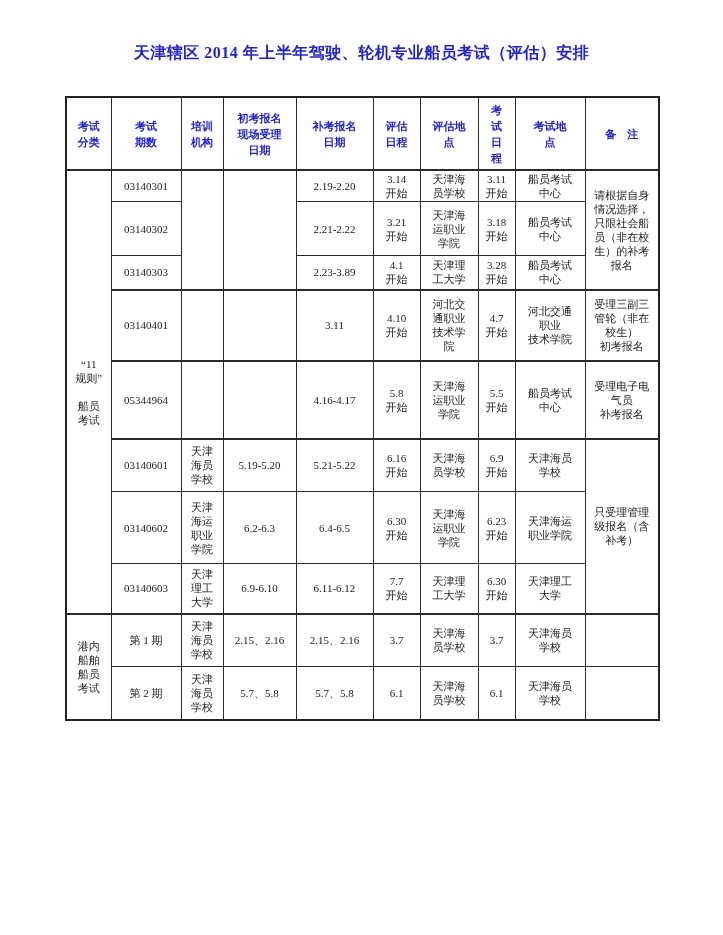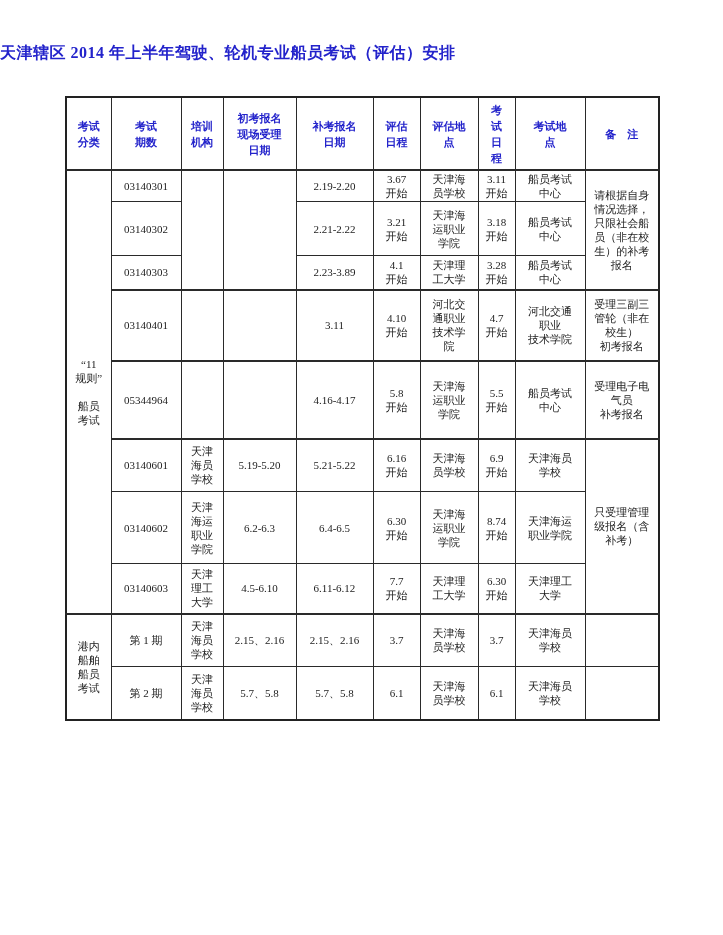--- a/index.html
+++ b/index.html
@@ -5,20 +5,21 @@
   html,body{margin:0;padding:0;background:#ffffff;}
   body{
     width:723px;height:935px;
     font-family:"Liberation Serif","DejaVu Serif",serif;
     color:#1c1c1c;
     position:relative;
   }
   .page{width:723px;height:935px;position:relative;}
   .doc-title{
     padding-top:44px;
+    text-align:center;
     font-size:16px;
     font-weight:bold;
     color:#2323cb;
     letter-spacing:0.5px;
     line-height:18px;
   }
   table.sched{
     border-collapse:collapse;
     table-layout:fixed;
     margin:34px 0 0 65px;
@@ -97,21 +98,21 @@
     <tr style="height:28px">
       <td rowspan="8" class="cat bb2">“11
 规则”
 
 船员
 考试</td>
       <td>03140301</td>
       <td rowspan="3" class="bb2"></td>
       <td rowspan="3" class="bb2"></td>
       <td>2.19-2.20</td>
-      <td>3.67
+      <td>3.14
 开始</td>
       <td>天津海
 员学校</td>
       <td>3.11
 开始</td>
       <td>船员考试
 中心</td>
       <td rowspan="3" class="bb2 remark">请根据自身
 情况选择，
 只限社会船
@@ -214,32 +215,32 @@
 海运
 职业
 学院</td>
       <td>6.2-6.3</td>
       <td>6.4-6.5</td>
       <td>6.30
 开始</td>
       <td>天津海
 运职业
 学院</td>
-      <td>8.74
+      <td>6.23
 开始</td>
       <td>天津海运
 职业学院</td>
     </tr>
 
     <tr style="height:50px" class="block-end">
       <td>03140603</td>
       <td>天津
 理工
 大学</td>
-      <td>4.5-6.10</td>
+      <td>6.9-6.10</td>
       <td>6.11-6.12</td>
       <td>7.7
 开始</td>
       <td>天津理
 工大学</td>
       <td>6.30
 开始</td>
       <td>天津理工
 大学</td>
     </tr>

